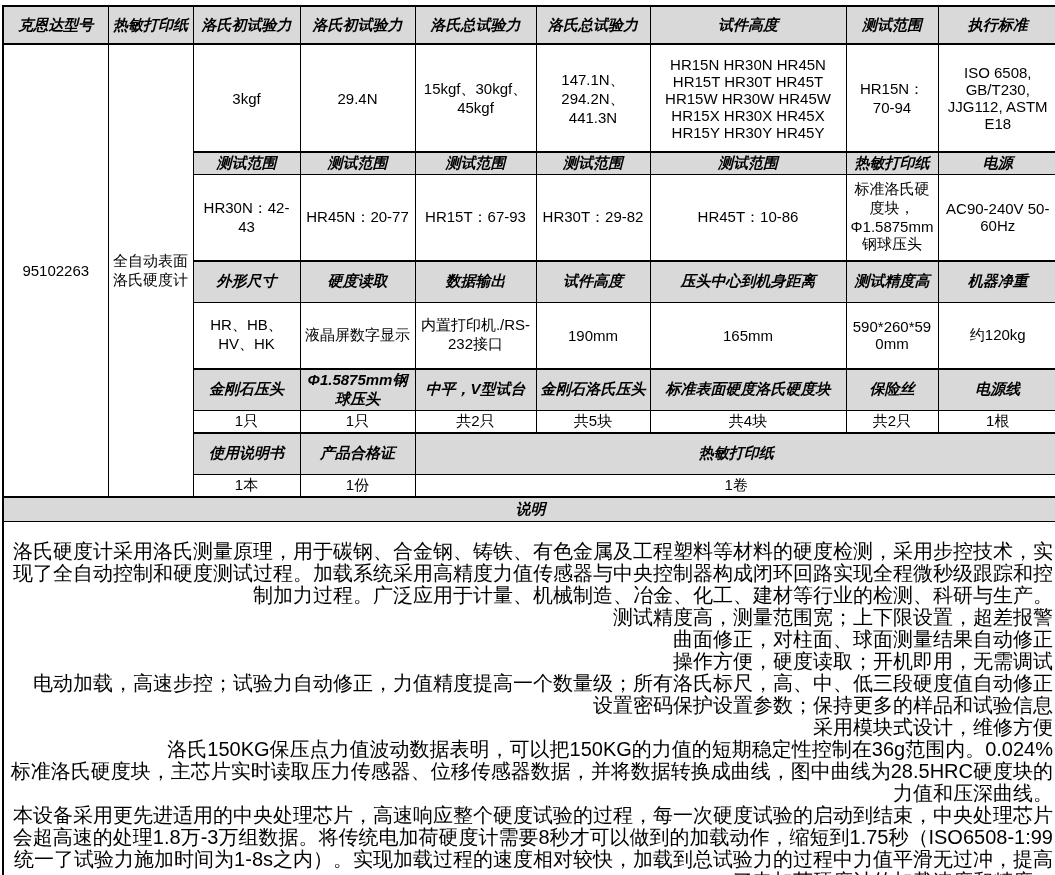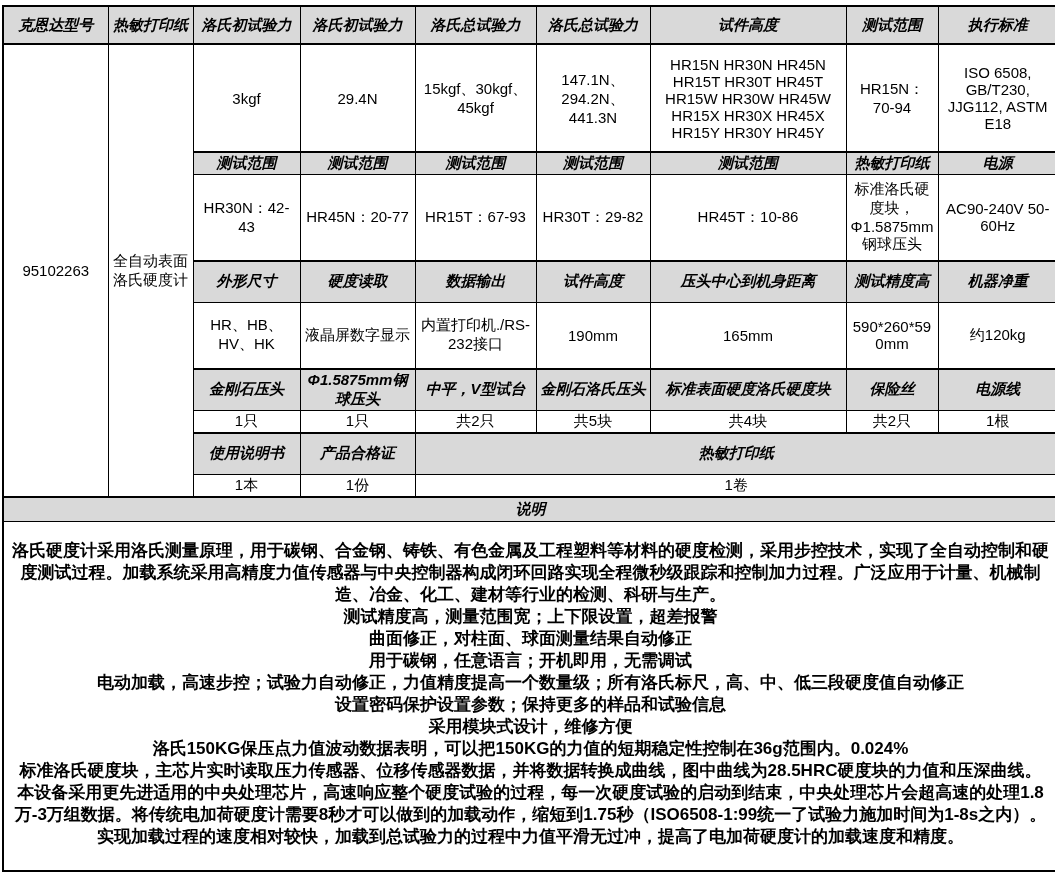--- a/index.html
+++ b/index.html
@@ -44,24 +44,23 @@
   tr.rh5 { height:42px; }
   tr.r5  { height:20px; }
   tr.notes-bar { height:24px; }
   td.notes-cell {
     height:350px;
     vertical-align:top;
     text-align:left;
     padding:18px 4px 2px 4px;
   }
   .note-line {
-    font-size:17px;
+    font-size:20px;
     line-height:22px;
-    text-align:center;
-    font-weight:bold;
+    text-align:right;
   }
 </style>
 </head>
 <body>
 
 <table class="spec">
   <colgroup>
     <col style="width:105px">
       <col style="width:85px">
       <col style="width:107px">
@@ -172,21 +171,21 @@
 
   <tr class="notes-bar thick">
     <td class="hdr" colspan="9">说明</td>
   </tr>
 
   <tr>
     <td class="notes-cell" colspan="9">
       <div class="note-line">洛氏硬度计采用洛氏测量原理，用于碳钢、合金钢、铸铁、有色金属及工程塑料等材料的硬度检测，采用步控技术，实现了全自动控制和硬度测试过程。加载系统采用高精度力值传感器与中央控制器构成闭环回路实现全程微秒级跟踪和控制加力过程。广泛应用于计量、机械制造、冶金、化工、建材等行业的检测、科研与生产。</div>
       <div class="note-line">测试精度高，测量范围宽；上下限设置，超差报警</div>
       <div class="note-line">曲面修正，对柱面、球面测量结果自动修正</div>
-      <div class="note-line">用于碳钢，任意语言；开机即用，无需调试</div>
+      <div class="note-line">操作方便，硬度读取；开机即用，无需调试</div>
       <div class="note-line">电动加载，高速步控；试验力自动修正，力值精度提高一个数量级；所有洛氏标尺，高、中、低三段硬度值自动修正</div>
       <div class="note-line">设置密码保护设置参数；保持更多的样品和试验信息</div>
       <div class="note-line">采用模块式设计，维修方便</div>
       <div class="note-line">洛氏150KG保压点力值波动数据表明，可以把150KG的力值的短期稳定性控制在36g范围内。0.024%</div>
       <div class="note-line">标准洛氏硬度块，主芯片实时读取压力传感器、位移传感器数据，并将数据转换成曲线，图中曲线为28.5HRC硬度块的力值和压深曲线。</div>
       <div class="note-line">本设备采用更先进适用的中央处理芯片，高速响应整个硬度试验的过程，每一次硬度试验的启动到结束，中央处理芯片会超高速的处理1.8万-3万组数据。将传统电加荷硬度计需要8秒才可以做到的加载动作，缩短到1.75秒（ISO6508-1:99统一了试验力施加时间为1-8s之内）。实现加载过程的速度相对较快，加载到总试验力的过程中力值平滑无过冲，提高了电加荷硬度计的加载速度和精度。</div>
     </td>
   </tr>
 </tbody>
   </table>

